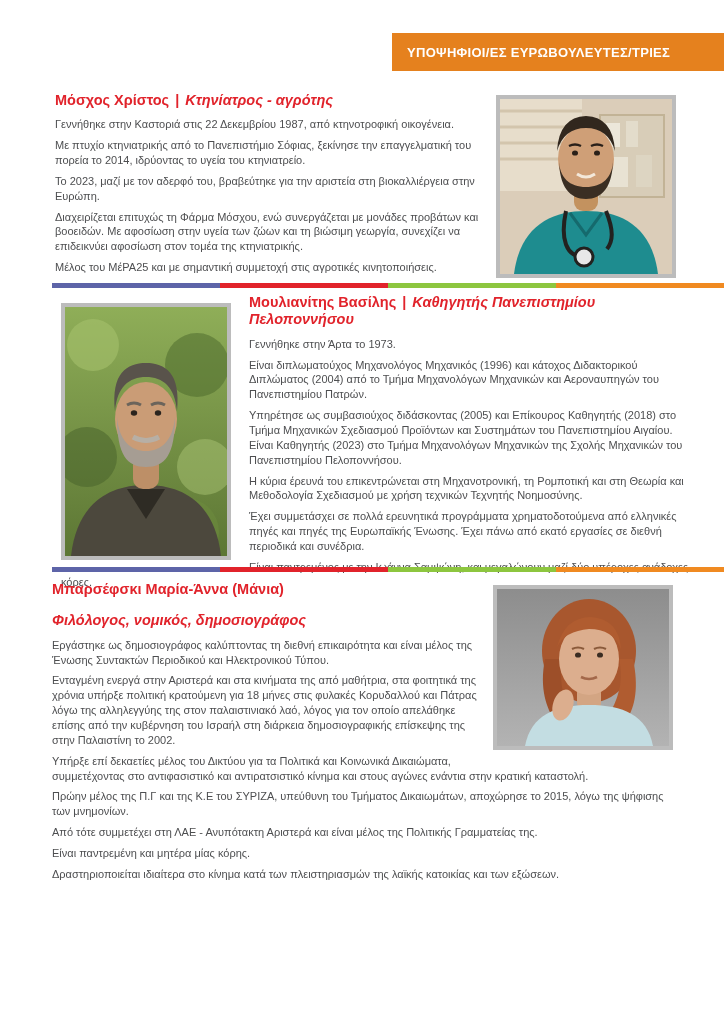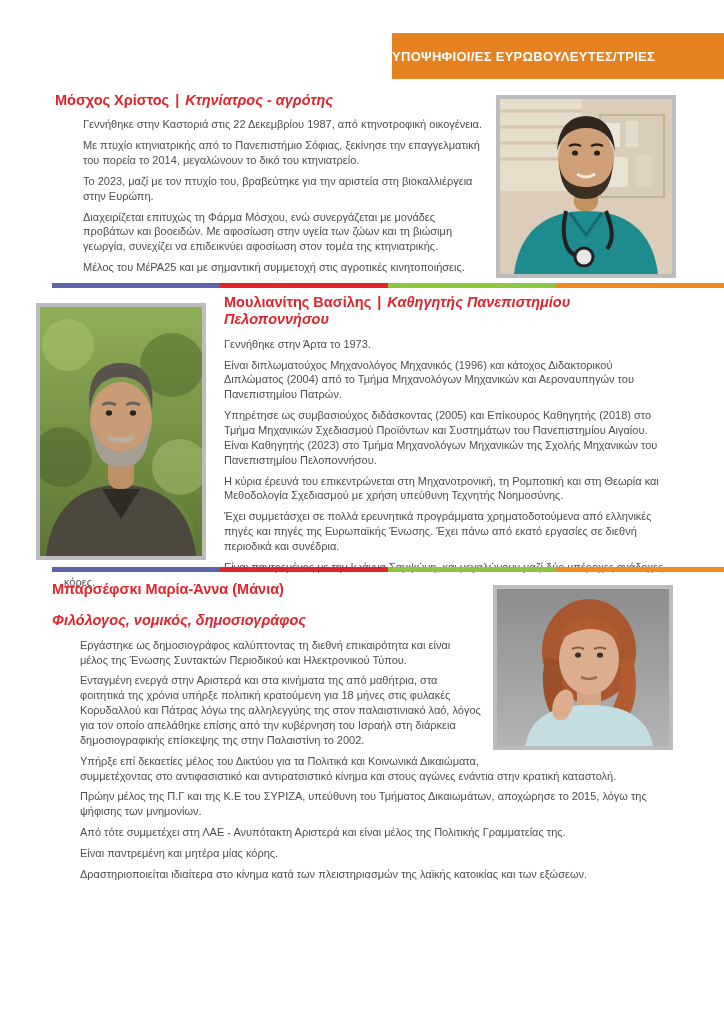--- a/index.html
+++ b/index.html
@@ -7,31 +7,31 @@
   body {
     width:724px; height:1024px;
     font-family:"Liberation Sans", sans-serif;
     color:var(--body-text,#4d4e50);
     position:relative; overflow:hidden;
   }
   .page { position:relative; width:724px; height:1024px; background:#fff; }
 
   
   .header-bar {
-    position:absolute; left:392px; top:33px; width:332px; height:46px;
+    position:absolute; left:392px; top:33px; width:332px; height:38px;
     background:var(--header-bg,#e5811e);
-    display:flex; align-items:center; 
+    display:flex; align-items:center; padding-left:15px;
   }
   .header-bar .header-label {
     color:#ffffff; font-weight:bold; font-size:13px; letter-spacing:.3px;
   }
 
   
   .profile { position:absolute; font-size:11px; line-height:1.35; }
-  .profile p { margin-bottom:6px;margin-left:28px; }
+  .profile p { margin-bottom:6px; }
   .profile .bio p:last-child { margin-bottom:0; }
 
   .profile-title { font-size:14.5px; line-height:1.2; margin-bottom:8px; }
   .profile-title .name { font-weight:bold; color:var(--accent,#e1232b); }
   .profile-title .sep  { font-weight:bold; color:var(--accent,#e1232b); padding:0 2px; }
   .profile-title .role { font-style:italic; color:var(--accent,#e1232b); }
   .profile-title .role-line { display:block; margin-top:14px; }
 
   .align-right { text-align:left; }
   .align-left  { text-align:left; }
@@ -41,21 +41,21 @@
     border:4px solid var(--photo-border,#bcbcbc);
     background:#fff; overflow:hidden;
   }
   .photo svg { display:block; width:100%; height:100%; }
   .photo-right { float:right; margin-left:12px; margin-bottom:6px; }
   .photo-left  { float:left;  margin-right:18px; margin-bottom:6px; }
 
   #profile-1 { top:92px;  left:55px; width:621px; }
   #profile-1 .photo { width:180px; height:183px; margin-top:3px; }
 
-  #profile-2 { top:294px; left:36px; width:638px; }
+  #profile-2 { top:294px; left:61px; width:638px; }
   #profile-2 .photo { width:170px; height:257px; margin-top:9px; }
 
   #profile-3 { top:581px; left:52px; width:621px; }
   #profile-3 .photo { width:180px; height:165px; margin-top:4px; }
 
   
   .divider {
     position:absolute; left:52px; width:672px; height:5px;
     display:flex;
   }
@@ -105,22 +105,22 @@
         <circle cx="84" cy="158" r="9" fill="#e8e8e8" stroke="#23211f" stroke-width="3"></circle>
       </svg>
     </div>
     <h2 class="profile-title">
       <span class="name">Μόσχος Χρίστος</span>
       <span class="sep">|</span>
       <span class="role">Κτηνίατρος - αγρότης</span>
     </h2>
     <div class="bio">
         <p>Γεννήθηκε στην Καστοριά στις 22 Δεκεμβρίου 1987, από κτηνοτροφική οικογένεια.</p>
-        <p>Με πτυχίο κτηνιατρικής από το Πανεπιστήμιο Σόφιας, ξεκίνησε την επαγγελματική του πορεία το 2014, μεγαλώνουν το δικό του κτηνιατρείο.</p>
-        <p>Το 2023, μαζί με τον πτυχίο του, βραβεύτηκε για την αριστεία στη βιοκαλλιέργεια στην Ευρώπη.</p>
+        <p>Με πτυχίο κτηνιατρικής από το Πανεπιστήμιο Σόφιας, ξεκίνησε την επαγγελματική του πορεία το 2014, ιδρύοντας το υγεία του κτηνιατρείο.</p>
+        <p>Το 2023, μαζί με τον αδερφό του, βραβεύτηκε για την αριστεία στη βιοκαλλιέργεια στην Ευρώπη.</p>
         <p>Διαχειρίζεται επιτυχώς τη Φάρμα Μόσχου, ενώ συνεργάζεται με μονάδες προβάτων και βοοειδών. Με αφοσίωση στην υγεία των ζώων και τη βιώσιμη γεωργία, συνεχίζει να επιδεικνύει αφοσίωση στον τομέα της κτηνιατρικής.</p>
         <p>Μέλος του ΜέΡΑ25 και με σημαντική συμμετοχή στις αγροτικές κινητοποιήσεις.</p>
       </div>
   </section>
 
   <div id="divider-1" class="divider">
     <span style="background: rgb(93, 100, 168);"></span>
     <span style="background: rgb(225, 35, 43);"></span>
     <span style="background: rgb(141, 198, 63);"></span>
     <span style="background: rgb(240, 138, 33);"></span>
@@ -156,21 +156,21 @@
     </div>
     <h2 class="profile-title">
       <span class="name">Μουλιανίτης Βασίλης</span>
       <span class="sep">|</span>
       <span class="role">Καθηγητής Πανεπιστημίου Πελοποννήσου</span>
     </h2>
     <div class="bio">
         <p>Γεννήθηκε στην Άρτα το 1973.</p>
         <p>Είναι διπλωματούχος Μηχανολόγος Μηχανικός (1996) και κάτοχος Διδακτορικού Διπλώματος (2004) από το Τμήμα Μηχανολόγων Μηχανικών και Αεροναυπηγών του Πανεπιστημίου Πατρών.</p>
         <p>Υπηρέτησε ως συμβασιούχος διδάσκοντας (2005) και Επίκουρος Καθηγητής (2018) στο Τμήμα Μηχανικών Σχεδιασμού Προϊόντων και Συστημάτων του Πανεπιστημίου Αιγαίου. Είναι Καθηγητής (2023) στο Τμήμα Μηχανολόγων Μηχανικών της Σχολής Μηχανικών του Πανεπιστημίου Πελοποννήσου.</p>
-        <p>Η κύρια έρευνά του επικεντρώνεται στη Μηχανοτρονική, τη Ρομποτική και στη Θεωρία και Μεθοδολογία Σχεδιασμού με χρήση υπεύθυνη Τεχνητής Νοημοσύνης.</p>
+        <p>Η κύρια έρευνά του επικεντρώνεται στη Μηχανοτρονική, τη Ρομποτική και στη Θεωρία και Μεθοδολογία Σχεδιασμού με χρήση τεχνικών Τεχνητής Νοημοσύνης.</p>
         <p>Έχει συμμετάσχει σε πολλά ερευνητικά προγράμματα χρηματοδοτούμενα από ελληνικές πηγές και πηγές της Ευρωπαϊκής Ένωσης. Έχει πάνω από εκατό εργασίες σε διεθνή περιοδικά και συνέδρια.</p>
         <p>Είναι παντρεμένος με την Ιωάννα Σαμψώνη, και μεγαλώνουν μαζί δύο υπέροχες ανάδοχες κόρες.</p>
       </div>
   </section>
 
   <div id="divider-2" class="divider">
     <span style="background: rgb(93, 100, 168);"></span>
     <span style="background: rgb(225, 35, 43);"></span>
     <span style="background: rgb(141, 198, 63);"></span>
     <span style="background: rgb(240, 138, 33);"></span>

